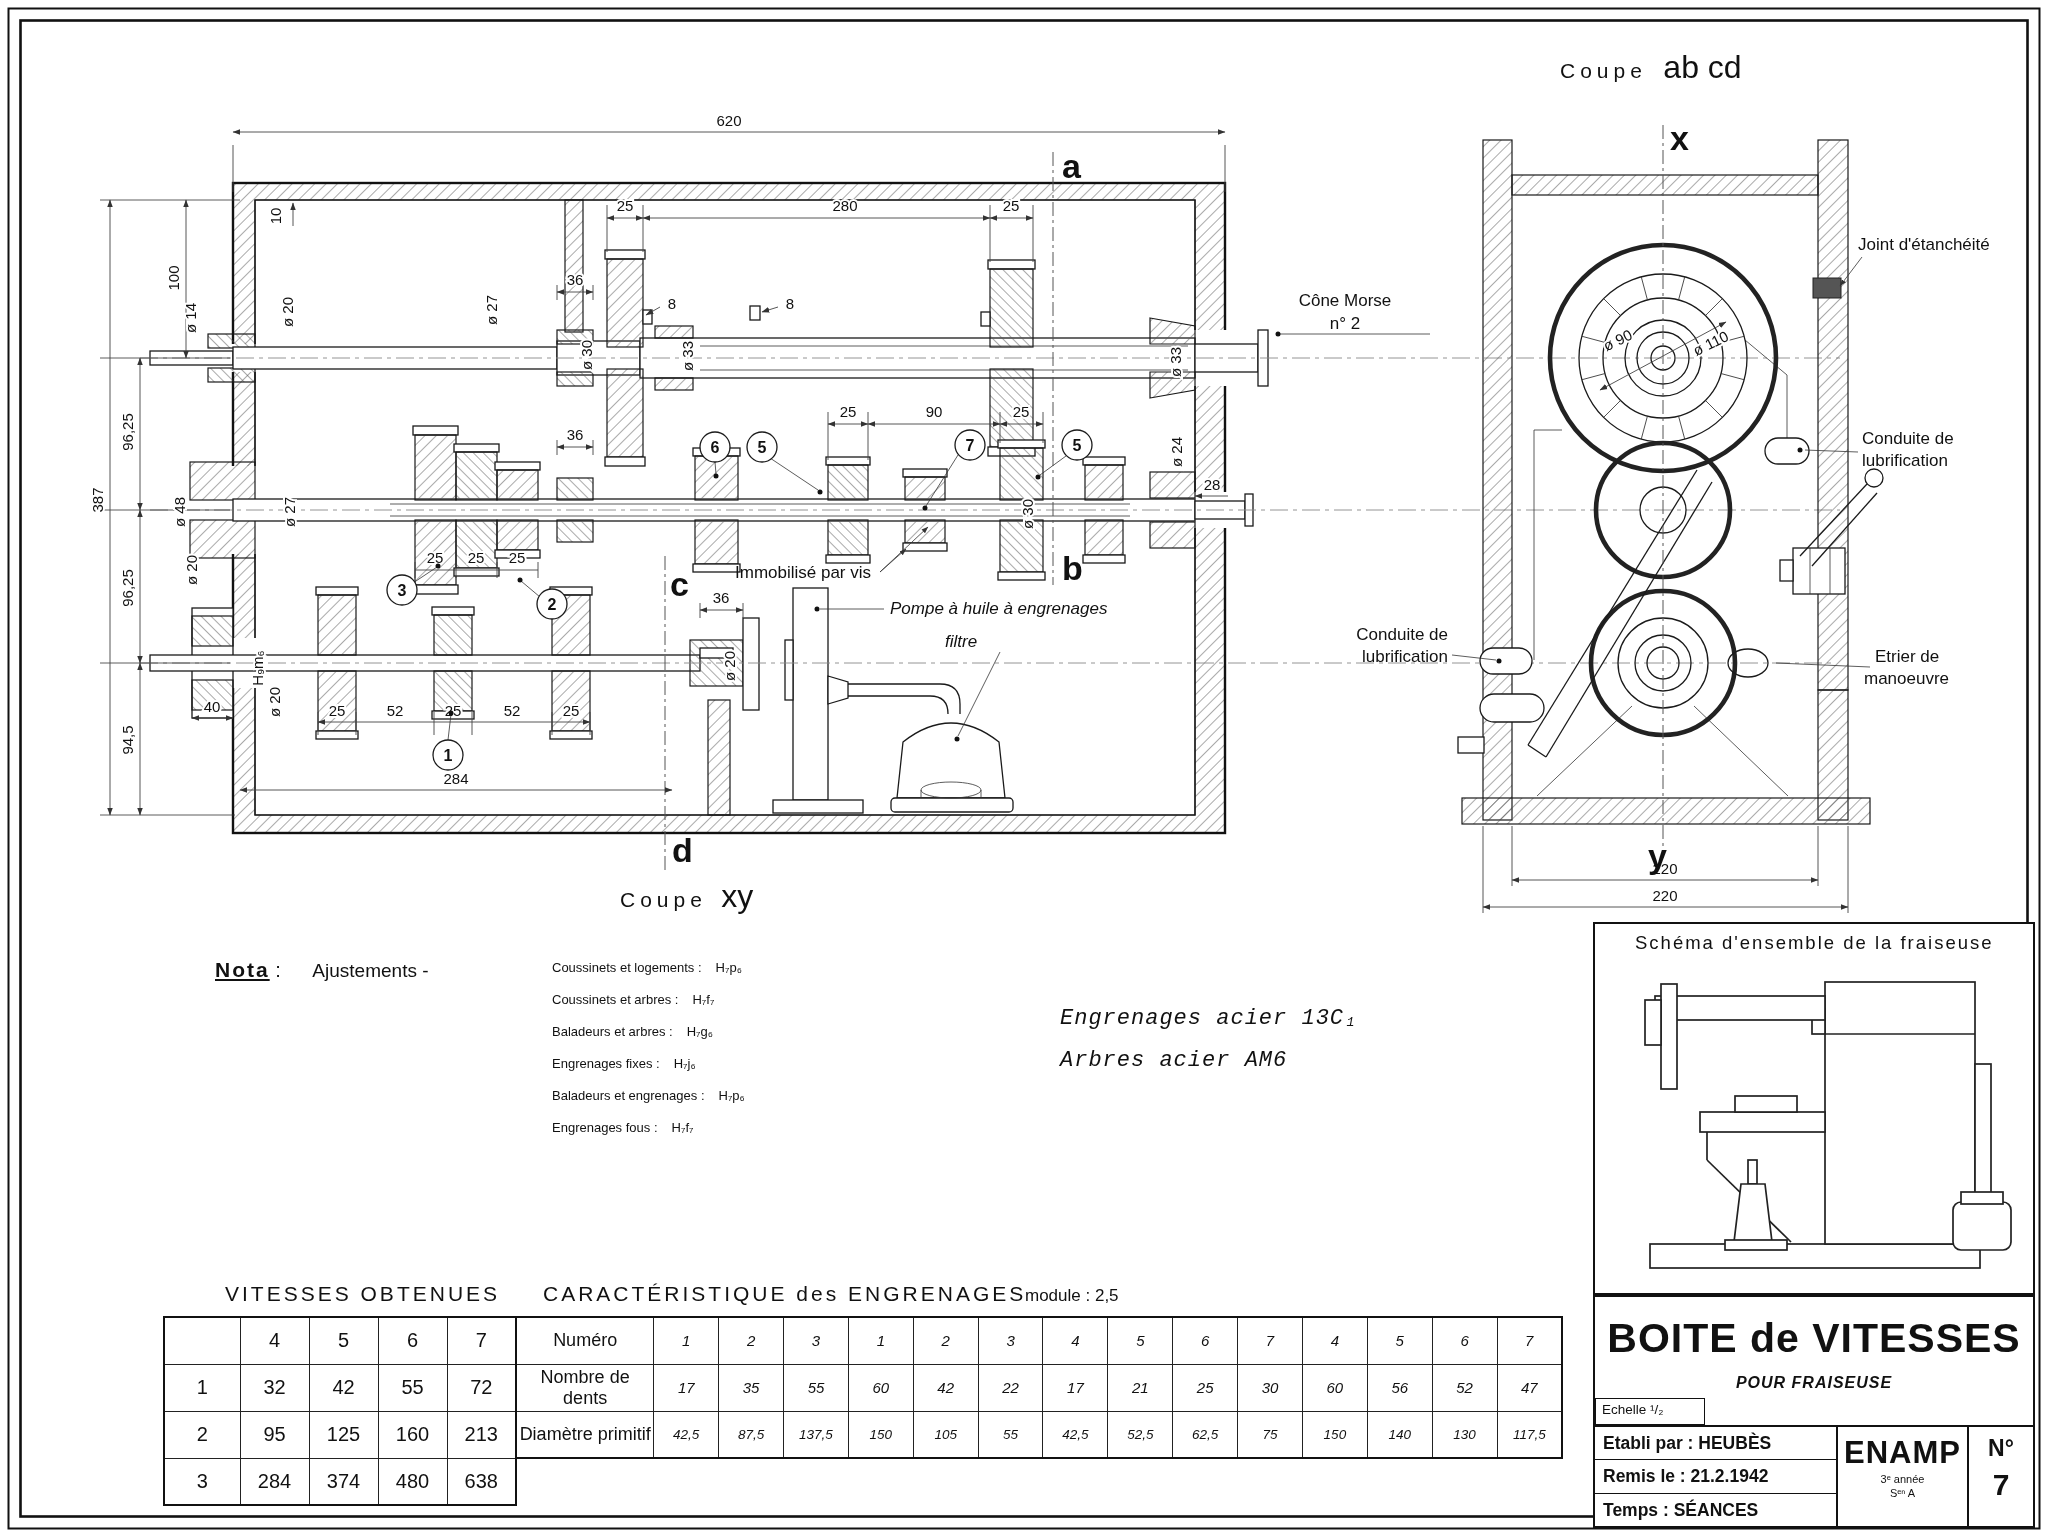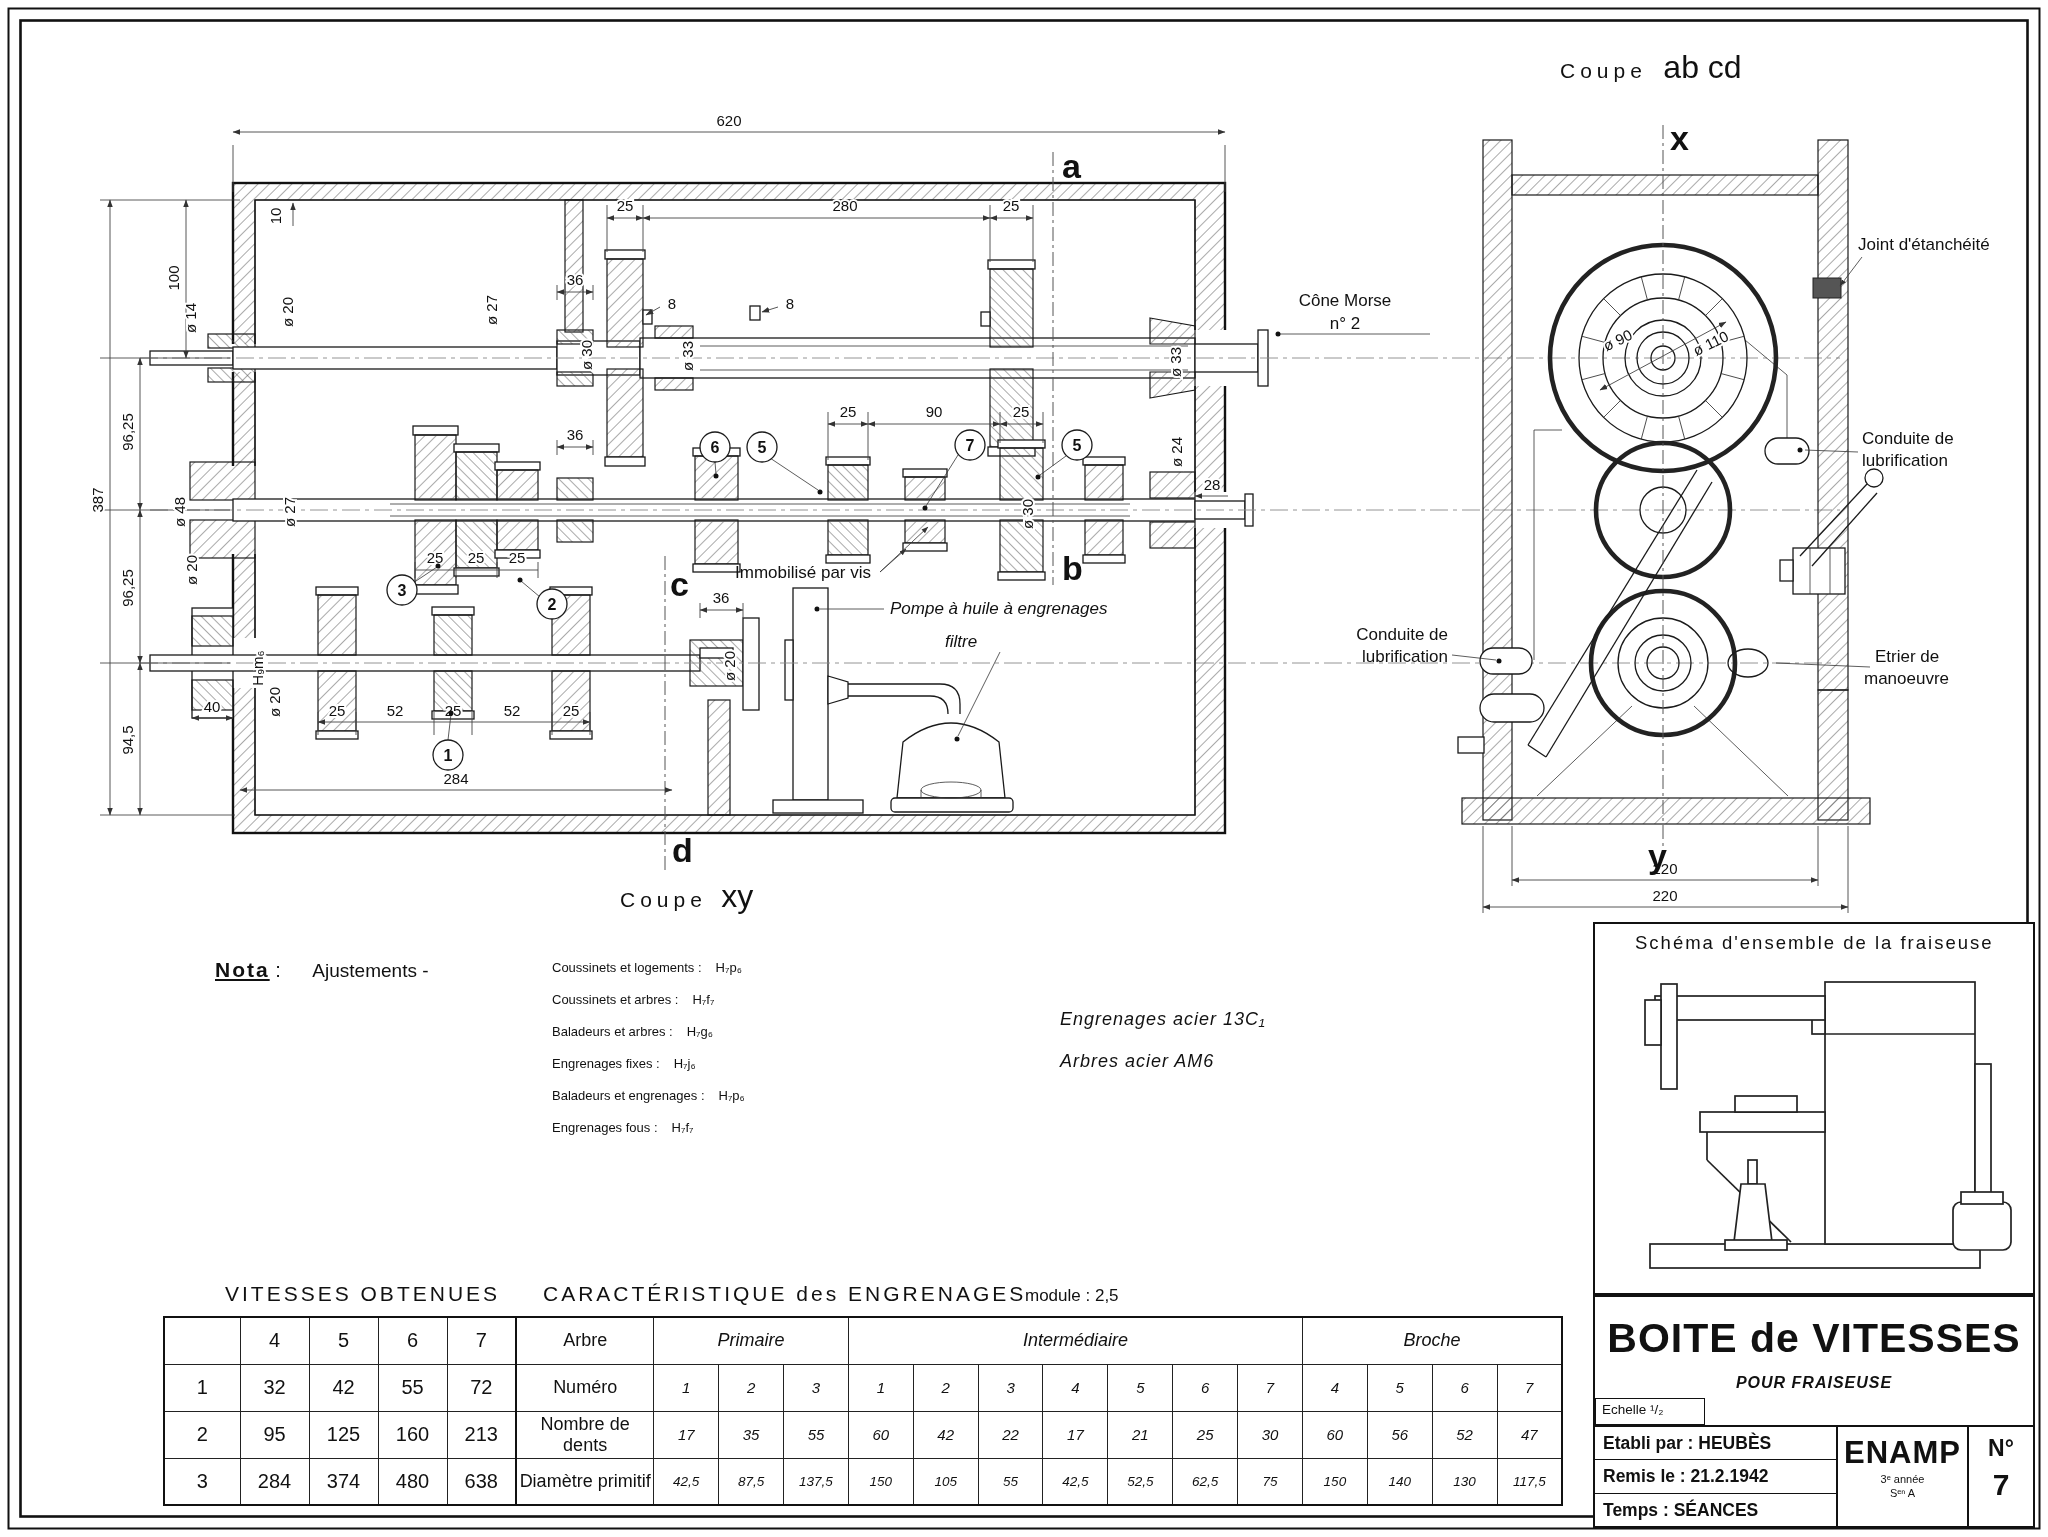--- a/index.html
+++ b/index.html
@@ -25,21 +25,21 @@
   .hat{fill:url(#h1);stroke:#1a1a1a;stroke-width:1.2}
   .hat2{fill:url(#h2);stroke:#1a1a1a;stroke-width:1.2}
   .dark{fill:#555;stroke:#222;stroke-width:1}
   
   .abs{position:absolute;}
   .nota-head{font-size:20px;}
   .nota-head .nt{font-weight:600;text-decoration:underline;letter-spacing:2px;font-size:21px;}
   .nota-head .aj{font-size:19px;margin-left:26px;}
   .nota-list{font-size:13px;line-height:32px;white-space:nowrap;}
   .nota-list .v{margin-left:14px;}
-  .materials{font-size:18px;font-style:italic;letter-spacing:1px;line-height:42px;white-space:nowrap;}
+  .materials{font-size:22px;font-style:italic;letter-spacing:1px;line-height:42px;white-space:nowrap;font-family:Liberation Mono, monospace;}
   .tbl-title{position:absolute;top:0;font-size:21px;letter-spacing:3px;font-weight:500;white-space:nowrap;}
   .tbl-mod{position:absolute;top:4px;font-size:17px;white-space:nowrap;}
   table{border-collapse:collapse;table-layout:fixed;}
   .vtable,.gtable{position:absolute;top:34px;}
   .vtable{left:0;}
   .gtable{left:352px;}
   td,th{border:1.3px solid #222;text-align:center;vertical-align:middle;padding:0;font-weight:400;}
   .vtable table,.gtable table{border:2.4px solid #111;}
   .vtable td{width:69px;height:47px;font-size:20px;}
   .vtable td.rh{width:76px;}
@@ -566,26 +566,20 @@
         <td>480</td>
         <td>638</td>
       </tr>
     </tbody>
         </table>
   </div>
 
   <div class="gtable">
     <table>
       <tbody>
-            <tr>
-        <td class="arb">Arbre</td>
-        <td class="grp" colspan="3">Primaire</td>
-        <td class="grp" colspan="7">Intermédiaire</td>
-        <td class="grp" colspan="4">Broche</td>
-      </tr>
       <tr>
         <td class="arb">Numéro</td>
         <td class="num">1</td>
         <td class="num">2</td>
         <td class="num">3</td>
         <td class="num">1</td>
         <td class="num">2</td>
         <td class="num">3</td>
         <td class="num">4</td>
         <td class="num">5</td>

